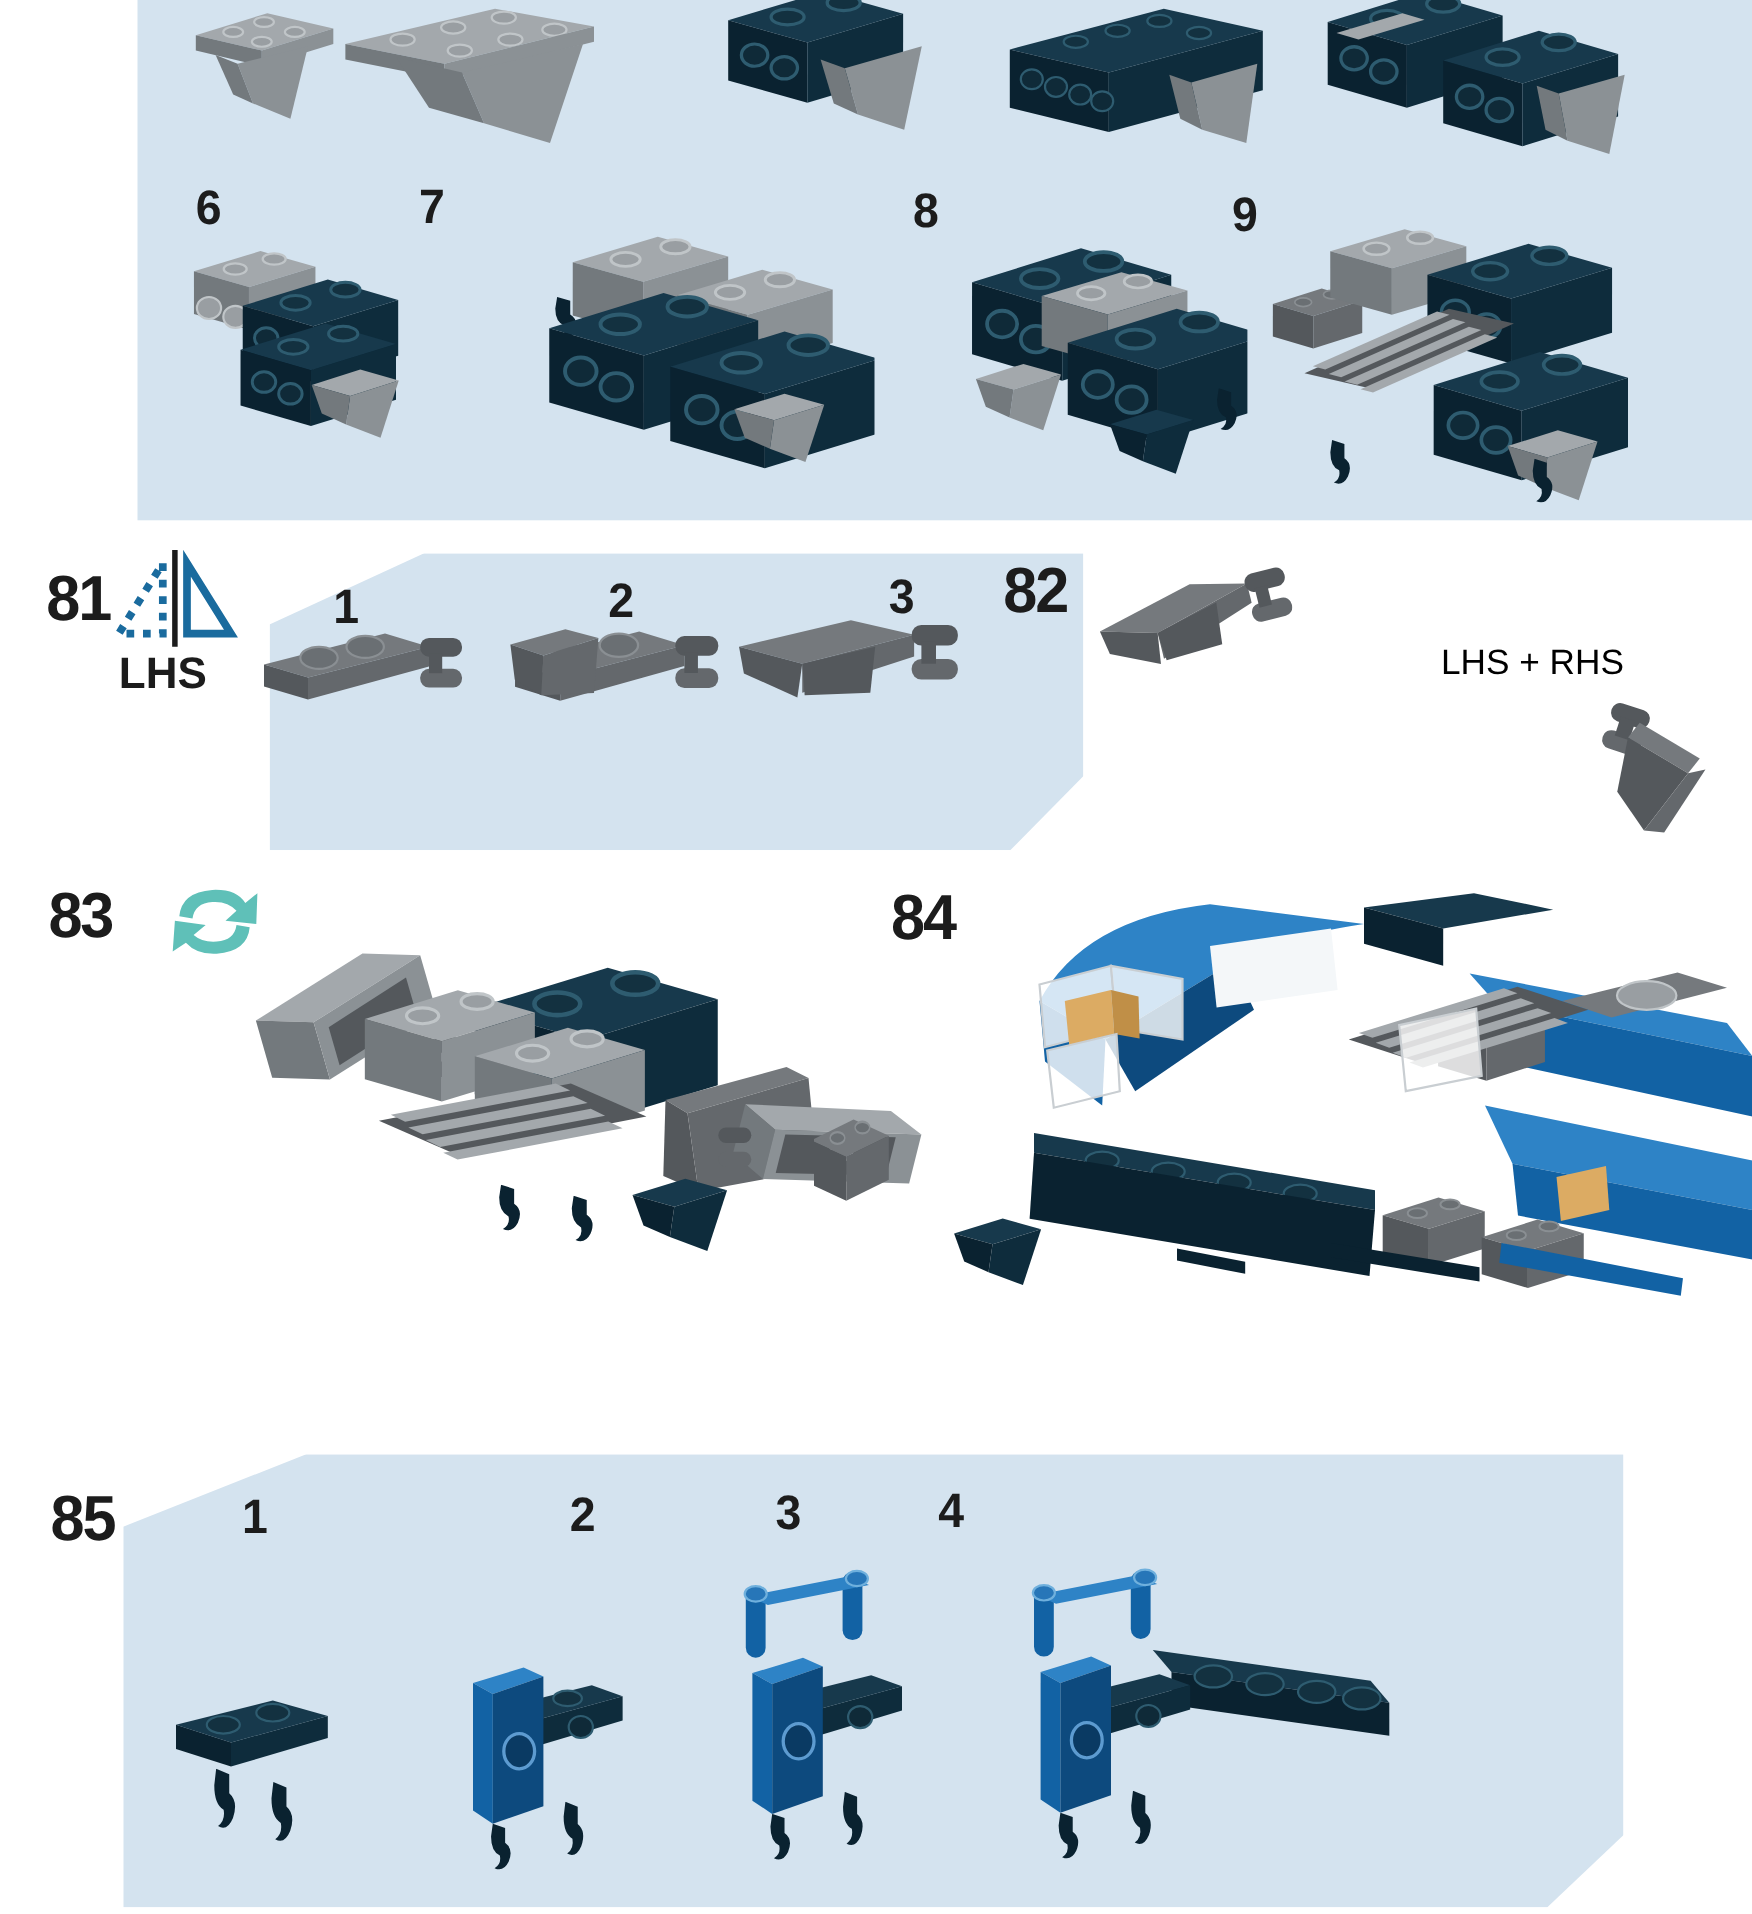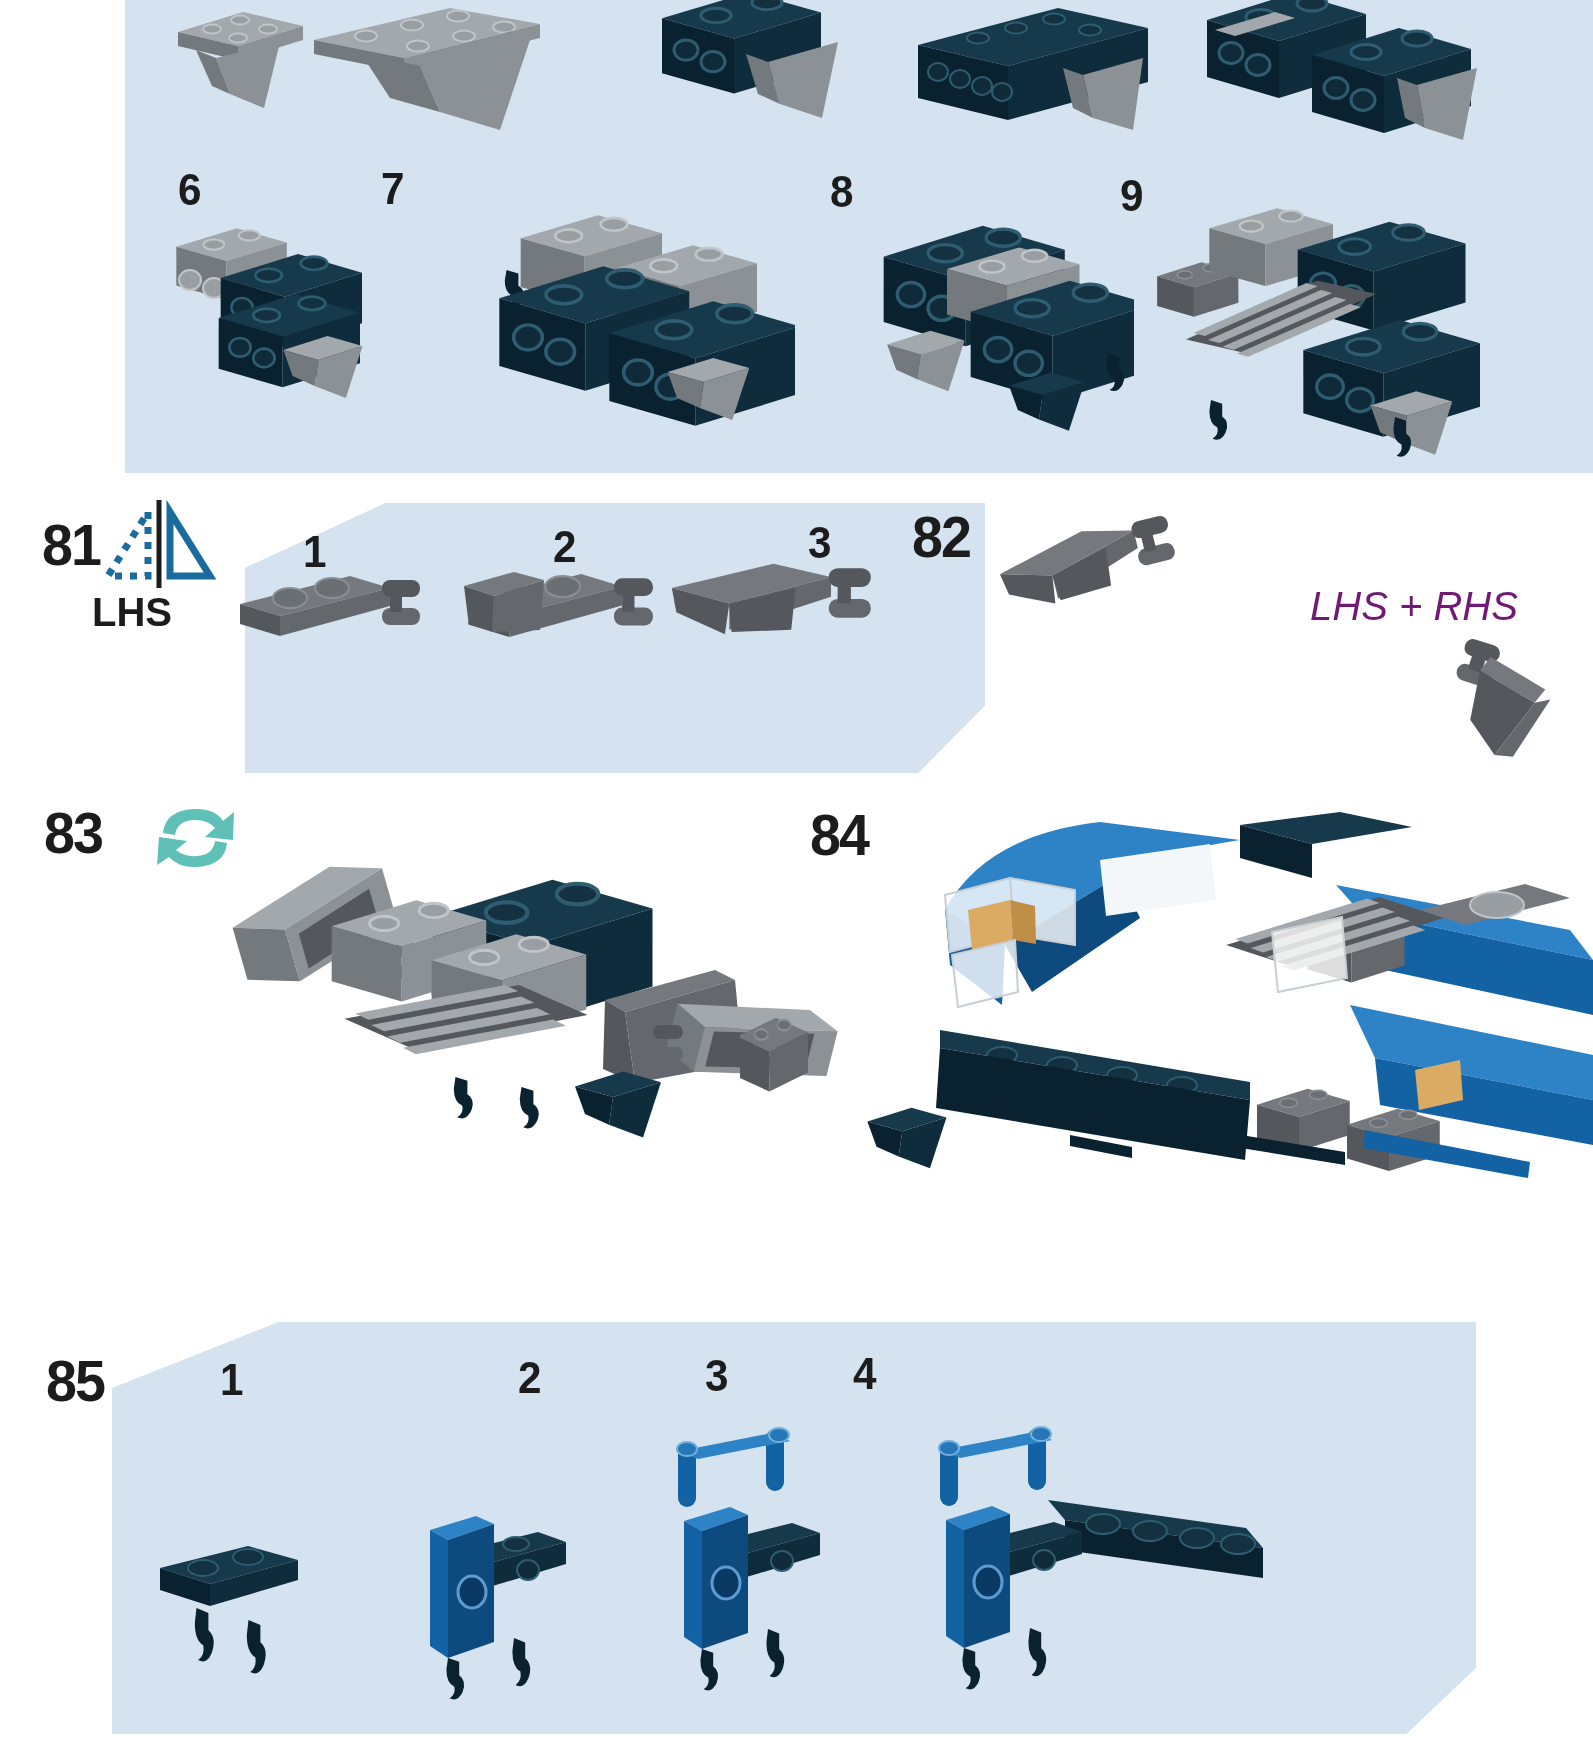--- a/index.html
+++ b/index.html
@@ -4,21 +4,21 @@
 <style>
   html,body{margin:0;padding:0;background:#fff;}
   .page{position:relative;width:1593px;height:1740px;background:#fff;
         font-family:"Liberation Sans",sans-serif;overflow:hidden;}
   .panel{position:absolute;background:#d4e3ef;}
   .num{position:absolute;color:#1c1c1c;font-weight:bold;line-height:1;
        letter-spacing:-2px;transform:scaleX(.96);transform-origin:left top;}
   .n-step{font-size:58px;}
   .n-sub{font-size:44px;}
   .caption{position:absolute;color:#1c1c1c;font-weight:bold;font-size:40px;line-height:1;}
-  .note{position:absolute;color:#701a75;font-size:40px;line-height:1;font-style:italic;}
+  .note{position:absolute;color:#000000;font-size:32px;line-height:1;}
   .art{position:absolute;}
   
   .nt{fill:#17394c}.nf{fill:#0a2230}.ns{fill:#0e2c3c}
   .nst{fill:#133140;stroke:#2e5c70;stroke-width:2}
   .nsd{fill:#0f2a38;stroke:#2e5c70;stroke-width:2}
   .gt{fill:#a3a8ac}.gf{fill:#73797d}.gs{fill:#8b9195}
   .gst{fill:#999ea2;stroke:#c0c5c8;stroke-width:2}
   .bt{fill:#2e83c6}.bf{fill:#1262a4}.bs{fill:#0d4a7e}
   .bst{fill:#2776b8;stroke:#6fb0dd;stroke-width:2}
   .dt{fill:#75797d}.df{fill:#54585c}.ds{fill:#64686c}
@@ -202,21 +202,21 @@
     <use href="#clip-n" x="242" y="222" width="32" height="46"></use>
   </svg>
 
   <span class="num n-step" style="left:42px;top:516px;">81</span>
 
   <svg class="art" style="left:100px;top:498px;width:118px;height:92px" viewBox="0 0 118 92">
     <line x1="59" y1="2" x2="59" y2="90" stroke="#1c1c1c" stroke-width="5"></line>
     <path d="M48,14 L48,78 L8,78 Z" fill="none" stroke="#1a6b9e" stroke-width="7" stroke-dasharray="7 8"></path>
     <path d="M70,14 L70,78 L110,78 Z" fill="none" stroke="#1a6b9e" stroke-width="7"></path>
   </svg>
-  <span class="caption" style="left:92px;top:592px;">LHS</span>
+  <span class="caption" style="left:108px;top:592px;">LHS</span>
 
   <div class="panel" style="left:245px;top:503px;width:740px;height:270px;
               clip-path:polygon(19% 0,100% 0,100% 75%,91% 100%,0 100%,0 24%);"></div>
 
   <span class="num n-sub" style="left:303px;top:530px;">1</span>
   <span class="num n-sub" style="left:553px;top:525px;">2</span>
   <span class="num n-sub" style="left:808px;top:521px;">3</span>
 
   <svg class="art" style="left:232px;top:548px;width:190px;height:120px" viewBox="0 0 190 120">
     <use href="#hinge" x="0" y="8" width="190" height="100"></use>

